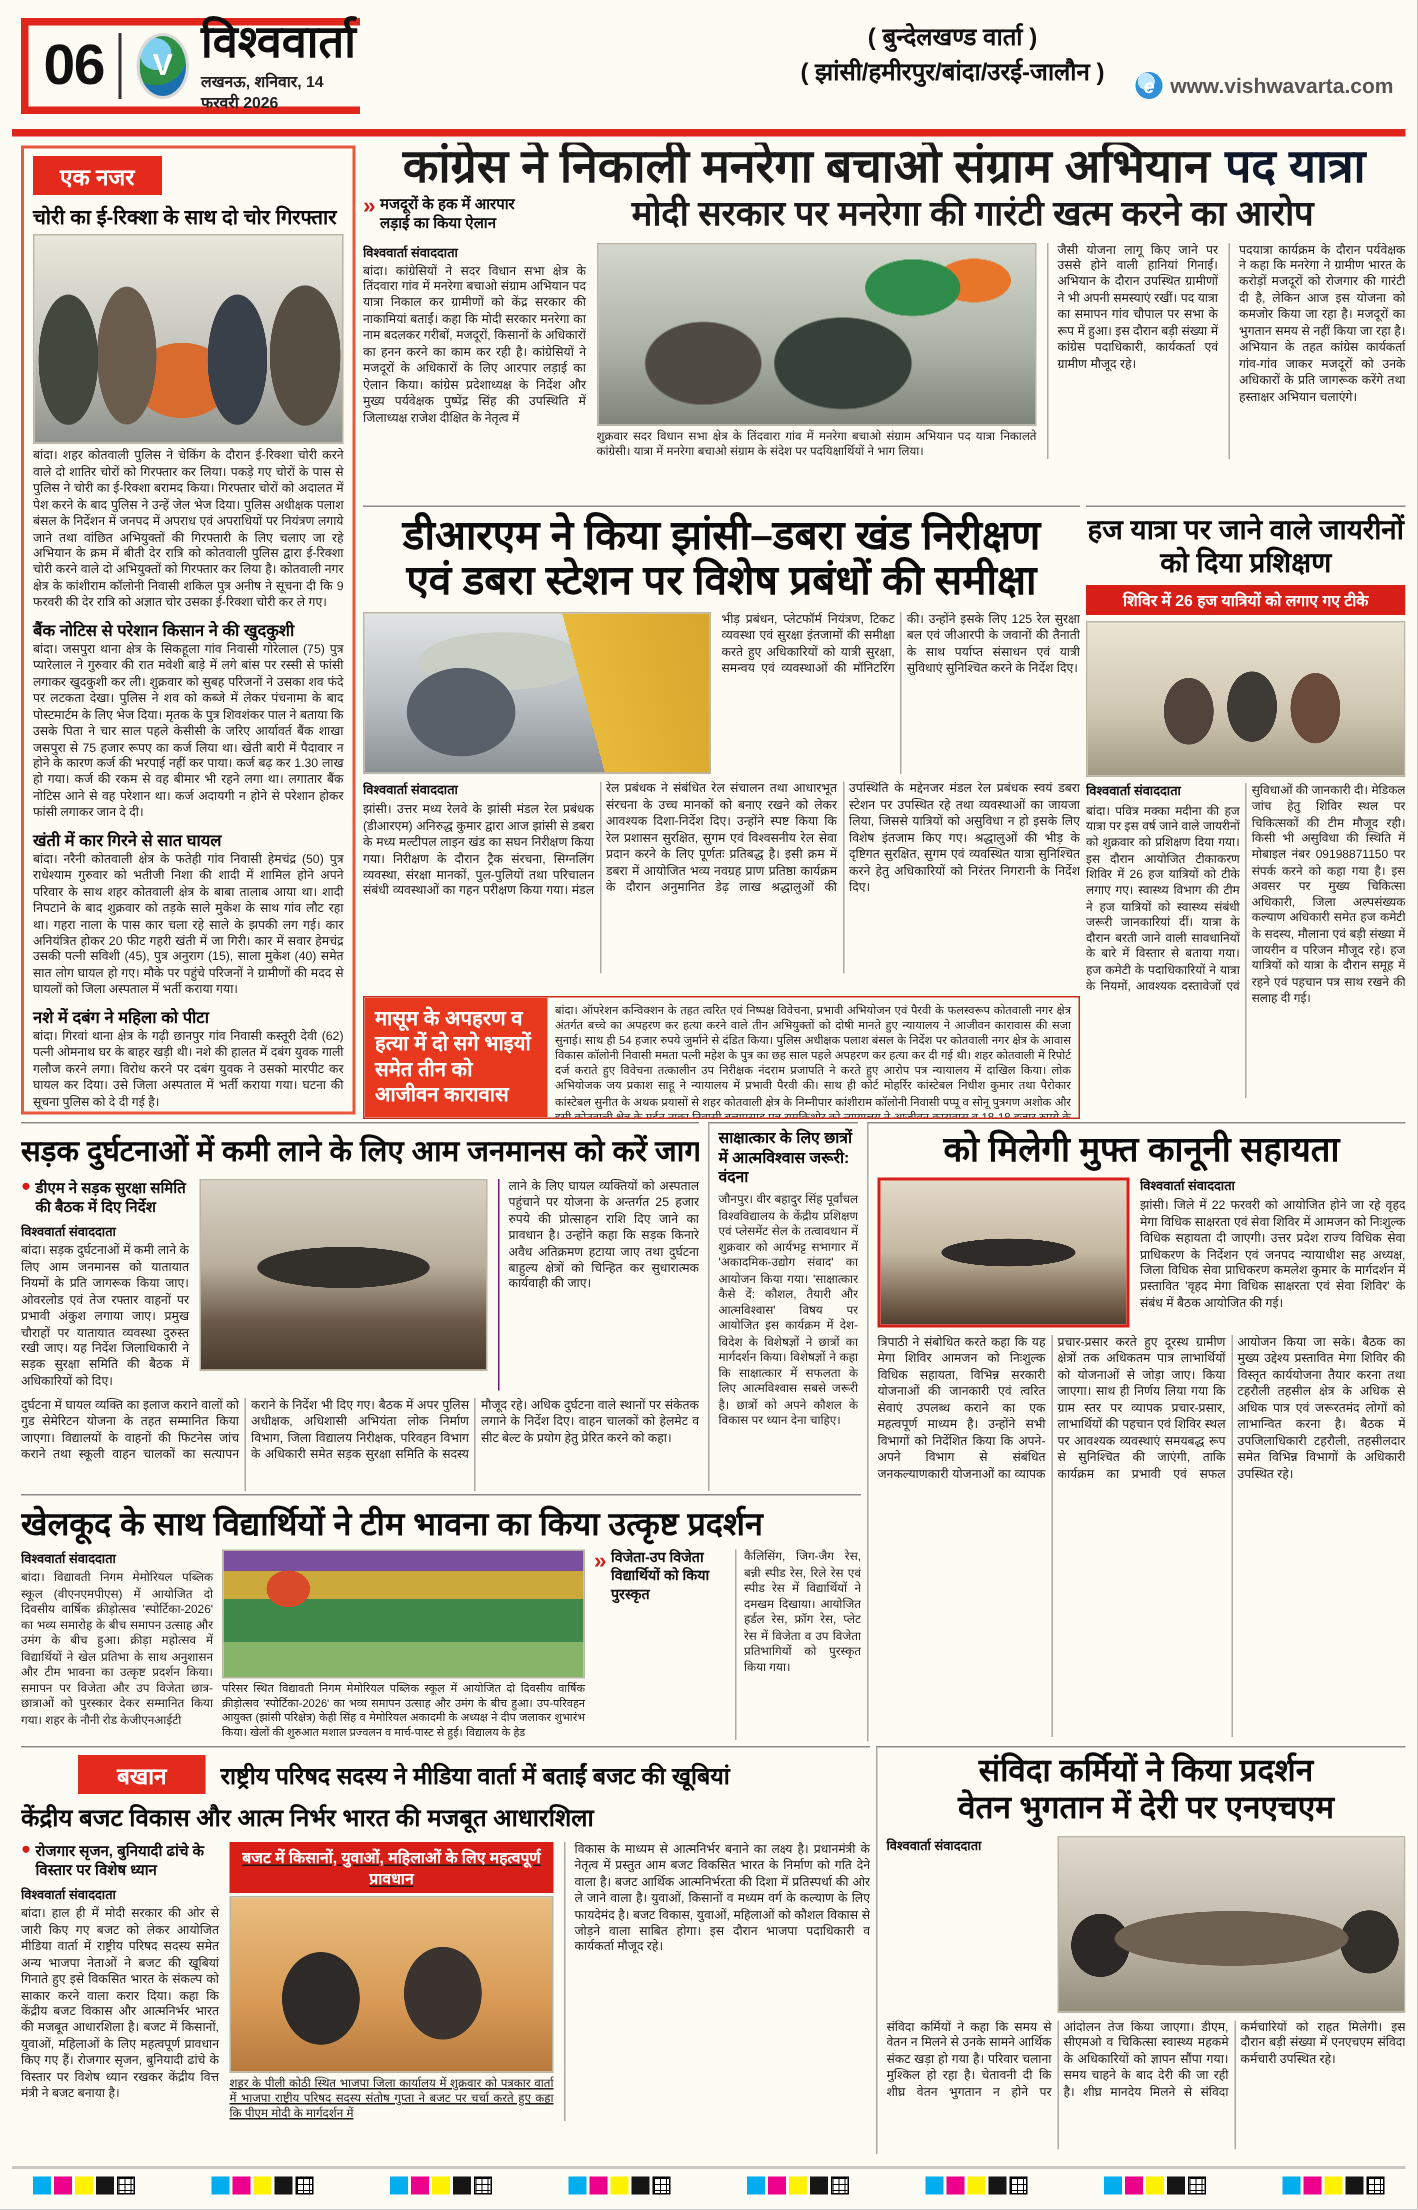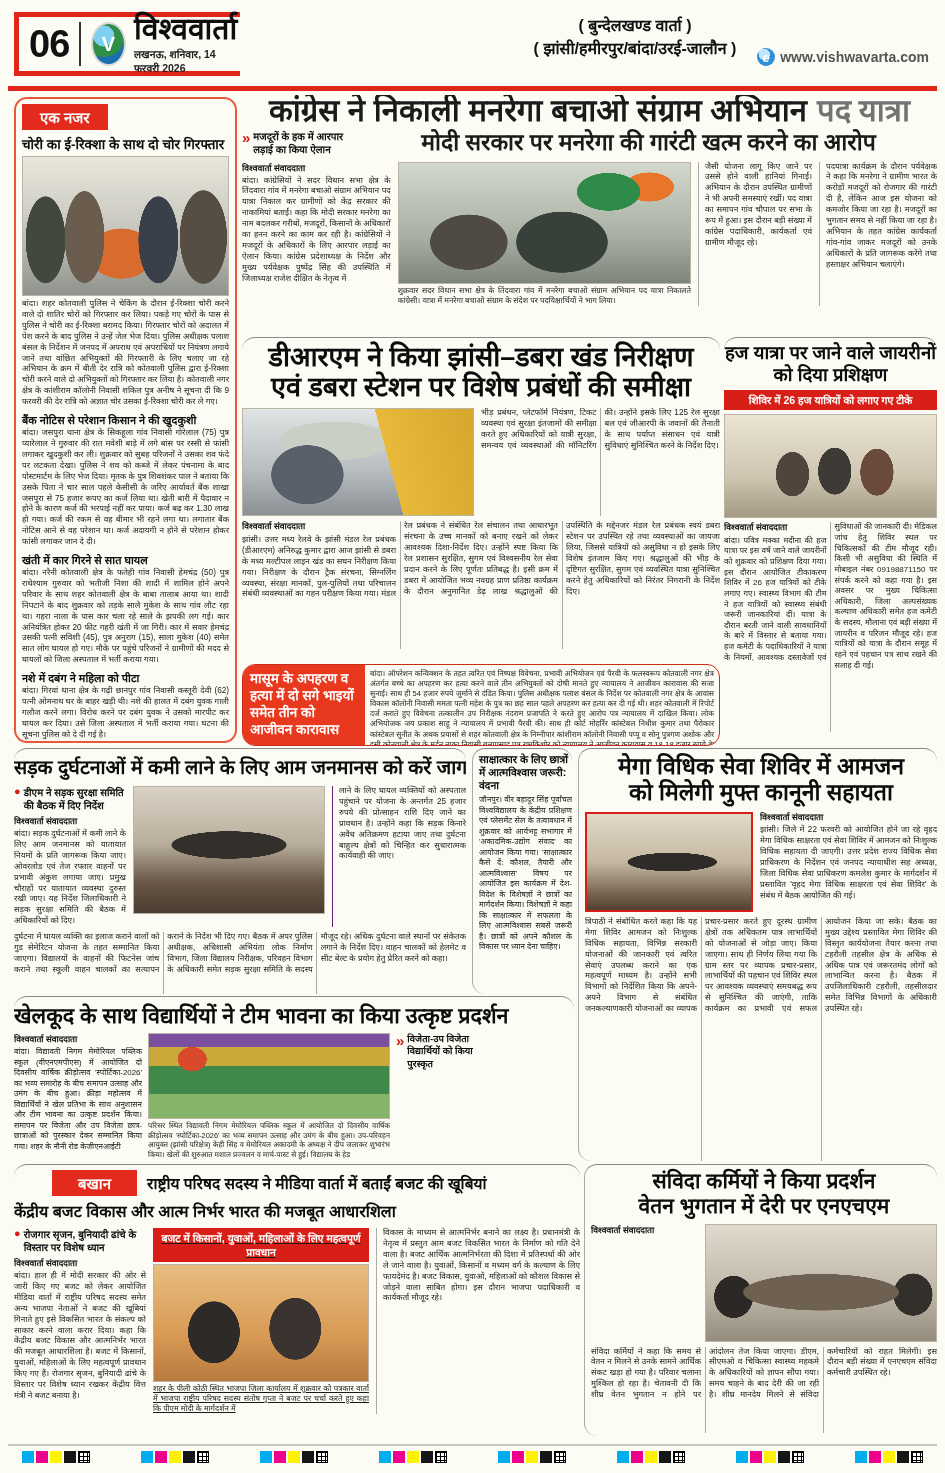--- a/index.html
+++ b/index.html
@@ -1,18 +1,18 @@
 <!DOCTYPE html>
 <html><head>
 <meta charset="utf-8">
 <style>
   html,body{margin:0;padding:0;background:#9a9a9a;}
   .page{position:relative;width:945px;height:1473px;background:#fcfbf4;margin:0 auto;
         font-family:"Liberation Sans",sans-serif;color:#1a1a1a;overflow:hidden;}
-  .abs{position:absolute;border-radius:13px;}
+  .abs{position:absolute;}
   
   .hdr-frame{position:absolute;left:14px;top:12px;width:226px;height:64px;
              border:5px solid #e0251b;border-right:none;display:flex;align-items:center;padding-left:10px;box-sizing:border-box;background:#fcfbf4;}
   .pageno{font-size:38px;font-weight:bold;color:#111;letter-spacing:-1px;}
   .hdr-sep{width:2px;height:44px;background:#333;margin:0 10px;}
   .logo-circle{width:40px;height:40px;border-radius:50%;
       background:radial-gradient(circle at 35% 30%,#7fd0f0 0 30%,#2f8f46 31% 60%,#1b6fae 61% 100%);
       display:flex;align-items:center;justify-content:center;color:#fff;font-weight:bold;font-size:20px;border:2px solid #d8d8d8;}
   .paper-block{margin-left:8px;}
   .paper-name{font-size:30px;font-weight:bold;color:#0d0d0d;line-height:1;}
@@ -23,21 +23,21 @@
   .e-icon{width:18px;height:18px;border-radius:50%;background:radial-gradient(circle at 40% 35%,#bfe6ff 0 35%,#2f8fd8 36% 100%);
           color:#fff;font-weight:bold;font-size:13px;display:flex;align-items:center;justify-content:center;font-style:italic;}
   .redrule{position:absolute;left:8px;top:86px;width:929px;height:5px;background:#e0251b;}
   
   .bt{font-size:8.2px;line-height:1.33;text-align:justify;color:#1c1c1c;}
   .byline{font-weight:bold;font-size:8.6px;color:#111;margin-bottom:2px;display:block;}
   .cap{font-size:7.8px;line-height:1.3;text-align:justify;color:#222;}
   .badge{background:#e42a1d;color:#fff;font-weight:bold;display:inline-block;}
   .hl{font-weight:bold;color:#0c0c0c;}
   .kick{font-weight:bold;font-size:10px;line-height:1.3;color:#111;}
-  .rd{color:#737373;font-family:Liberation Serif, serif;}
+  .rd{color:#0f172a;}
   .sect{border-top:1px solid #8a8a8a;}
   .ph{overflow:hidden;border:1px solid #b9b4a4;}
   .ph-rickshaw{background:radial-gradient(ellipse 16% 52% at 11% 60%,#43483f 0 60%,transparent 61%),radial-gradient(ellipse 16% 55% at 30% 58%,#6b5d4d 0 60%,transparent 61%),radial-gradient(ellipse 16% 52% at 66% 60%,#39404a 0 60%,transparent 61%),radial-gradient(ellipse 19% 56% at 88% 58%,#564e42 0 60%,transparent 61%),radial-gradient(ellipse 26% 30% at 48% 70%,#d96b2f 0 60%,transparent 61%),linear-gradient(180deg,#e9e7db 0%,#c9c8c0 50%,#8f928c 100%);}
   .ph-rally{background:radial-gradient(ellipse 18% 26% at 72% 24%,#2e8b4a 0 60%,transparent 61%),radial-gradient(ellipse 14% 20% at 86% 20%,#e8762a 0 60%,transparent 61%),radial-gradient(ellipse 26% 42% at 56% 66%,#37413a 0 60%,transparent 61%),radial-gradient(ellipse 22% 38% at 24% 66%,#4f4b44 0 60%,transparent 61%),linear-gradient(180deg,#d4d8cc 0%,#aab0a4 60%,#7e847a 100%);}
   .ph-station{background:linear-gradient(75deg,transparent 62%,#e8b93a 62%,#d7a62e 100%),radial-gradient(ellipse 26% 46% at 28% 62%,#59606a 0 60%,transparent 61%),radial-gradient(ellipse 40% 30% at 40% 30%,#c9cfc4 0 60%,transparent 61%),linear-gradient(180deg,#e0e4e4 0%,#b9bfc2 55%,#8a9094 100%);}
   .ph-haj{background:radial-gradient(ellipse 13% 38% at 52% 55%,#3e3a35 0 60%,transparent 61%),radial-gradient(ellipse 13% 38% at 72% 56%,#6a4a3a 0 60%,transparent 61%),radial-gradient(ellipse 13% 36% at 32% 58%,#50443c 0 60%,transparent 61%),linear-gradient(180deg,#ebe4d3 0%,#cfc6b2 60%,#a39a86 100%);}
   .ph-meet1{background:radial-gradient(ellipse 50% 18% at 50% 46%,#33302c 0 60%,transparent 61%),linear-gradient(180deg,#d9d2c4 0%,#b9ae9c 45%,#6a5948 75%,#4a3c30 100%);}
   .ph-meet2{background:radial-gradient(ellipse 45% 16% at 52% 50%,#2e2b28 0 60%,transparent 61%),linear-gradient(180deg,#e3d9c8 0%,#c4b8a2 50%,#74604c 85%,#533f30 100%);}
   .ph-sports{background:radial-gradient(ellipse 10% 24% at 18% 30%,#d84a2a 0 60%,transparent 61%),linear-gradient(180deg,#7a4f9e 0 16%,#caa93a 16% 38%,#3f8a4a 38% 72%,#86b468 72% 100%);}
   .ph-budget{background:radial-gradient(ellipse 20% 44% at 28% 58%,#2e2a28 0 60%,transparent 61%),radial-gradient(ellipse 20% 44% at 66% 55%,#3a3330 0 60%,transparent 61%),linear-gradient(180deg,#e8bd80 0%,#d89a55 60%,#b87a3e 100%);}
@@ -186,21 +186,20 @@
     <div class="bt c3 clip" style="margin-top:5px;height:78px;">दुर्घटना में घायल व्यक्ति का इलाज कराने वालों को गुड सेमेरिटन योजना के तहत सम्मानित किया जाएगा। विद्यालयों के वाहनों की फिटनेस जांच कराने तथा स्कूली वाहन चालकों का सत्यापन कराने के निर्देश भी दिए गए। बैठक में अपर पुलिस अधीक्षक, अधिशासी अभियंता लोक निर्माण विभाग, जिला विद्यालय निरीक्षक, परिवहन विभाग के अधिकारी समेत सड़क सुरक्षा समिति के सदस्य मौजूद रहे। अधिक दुर्घटना वाले स्थानों पर संकेतक लगाने के निर्देश दिए। वाहन चालकों को हेलमेट व सीट बेल्ट के प्रयोग हेतु प्रेरित करने को कहा।</div>
   </div>
 
   <div class="abs clip sect" style="left:472px;top:748px;width:100px;height:246px;padding:4px 0 0 6px;box-sizing:border-box;border-left:1px solid #aaa;">
     <div class="hl" style="font-size:10.5px;line-height:1.25;">साक्षात्कार के लिए छात्रों में आत्मविश्वास जरूरी: वंदना</div>
     <div class="bt" style="margin-top:3px;font-size:7.9px;">जौनपुर। वीर बहादुर सिंह पूर्वांचल विश्वविद्यालय के केंद्रीय प्रशिक्षण एवं प्लेसमेंट सेल के तत्वावधान में शुक्रवार को आर्यभट्ट सभागार में 'अकादमिक-उद्योग संवाद' का आयोजन किया गया। 'साक्षात्कार कैसे दें: कौशल, तैयारी और आत्मविश्वास' विषय पर आयोजित इस कार्यक्रम में देश-विदेश के विशेषज्ञों ने छात्रों का मार्गदर्शन किया। विशेषज्ञों ने कहा कि साक्षात्कार में सफलता के लिए आत्मविश्वास सबसे जरूरी है। छात्रों को अपने कौशल के विकास पर ध्यान देना चाहिए।</div>
   </div>
 
   <div class="abs clip sect" style="left:578px;top:748px;width:359px;height:413px;padding:4px 0 0 6px;box-sizing:border-box;border-left:1px solid #aaa;">
     <div class="hl" style="font-size:23px;text-align:center;line-height:1.15;">
-      <div>मेगा विधिक सेवा शिविर में आमजन</div>
       <div>को मिलेगी मुफ्त कानूनी सहायता</div>
     </div>
     <div style="display:flex;gap:7px;margin-top:6px;">
       <div class="ph ph-meet2" style="width:168px;height:100px;flex:none;box-sizing:border-box;border:2px solid #d81f17;"></div>
       <div class="bt clip" style="flex:1;height:100px;">
         <span class="byline">विश्ववार्ता संवाददाता</span>
         <span>झांसी। जिले में 22 फरवरी को आयोजित होने जा रहे वृहद मेगा विधिक साक्षरता एवं सेवा शिविर में आमजन को निःशुल्क विधिक सहायता दी जाएगी। उत्तर प्रदेश राज्य विधिक सेवा प्राधिकरण के निर्देशन एवं जनपद न्यायाधीश सह अध्यक्ष, जिला विधिक सेवा प्राधिकरण कमलेश कुमार के मार्गदर्शन में प्रस्तावित 'वृहद मेगा विधिक साक्षरता एवं सेवा शिविर' के संबंध में बैठक आयोजित की गई।</span>
       </div>
     </div>
     <div class="bt c3 clip" style="margin-top:5px;height:268px;">
@@ -219,20 +218,21 @@
       <div style="width:242px;">
         <div class="ph ph-sports" style="width:100%;height:86px;box-sizing:border-box;"></div>
         <div class="cap" style="margin-top:2px;font-size:7.4px;">परिसर स्थित विद्यावती निगम मेमोरियल पब्लिक स्कूल में आयोजित दो दिवसीय वार्षिक क्रीड़ोत्सव 'स्पोर्टिका-2026' का भव्य समापन उत्साह और उमंग के बीच हुआ। उप-परिवहन आयुक्त (झांसी परिक्षेत्र) केही सिंह व मेमोरियल अकादमी के अध्यक्ष ने दीप जलाकर शुभारंभ किया। खेलों की शुरुआत मशाल प्रज्वलन व मार्च-पास्ट से हुई। विद्यालय के हेड</div>
       </div>
       <div style="width:88px;">
         <div style="display:flex;gap:3px;">
           <span class="chev">»</span>
           <span class="kick" style="font-size:9.5px;">विजेता-उप विजेता विद्यार्थियों को किया पुरस्कृत</span>
         </div>
       </div>
+      <div class="bt" style="flex:1;border-left:1px solid #aaa;padding-left:5px;font-size:7.9px;">कैलिसिंग, जिग-जैग रेस, बन्नी स्पीड रेस, रिले रेस एवं स्पीड रेस में विद्यार्थियों ने दमखम दिखाया। आयोजित हर्डल रेस, फ्रॉग रेस, प्लेट रेस में विजेता व उप विजेता प्रतिभागियों को पुरस्कृत किया गया।</div>
     </div>
   </div>
 
   <div class="abs clip sect" style="left:14px;top:1164px;width:566px;height:272px;padding-top:5px;box-sizing:border-box;">
     <div style="display:flex;align-items:center;gap:10px;">
       <span class="badge" style="font-size:15px;padding:3px 26px;margin-left:38px;">बखान</span>
       <span class="hl" style="font-size:15.5px;">राष्ट्रीय परिषद सदस्य ने मीडिया वार्ता में बताईं बजट की खूबियां</span>
     </div>
     <div class="hl" style="font-size:16px;white-space:nowrap;margin-top:4px;">केंद्रीय बजट विकास और आत्म निर्भर भारत की मजबूत आधारशिला</div>
     <div style="display:flex;gap:7px;margin-top:6px;">

